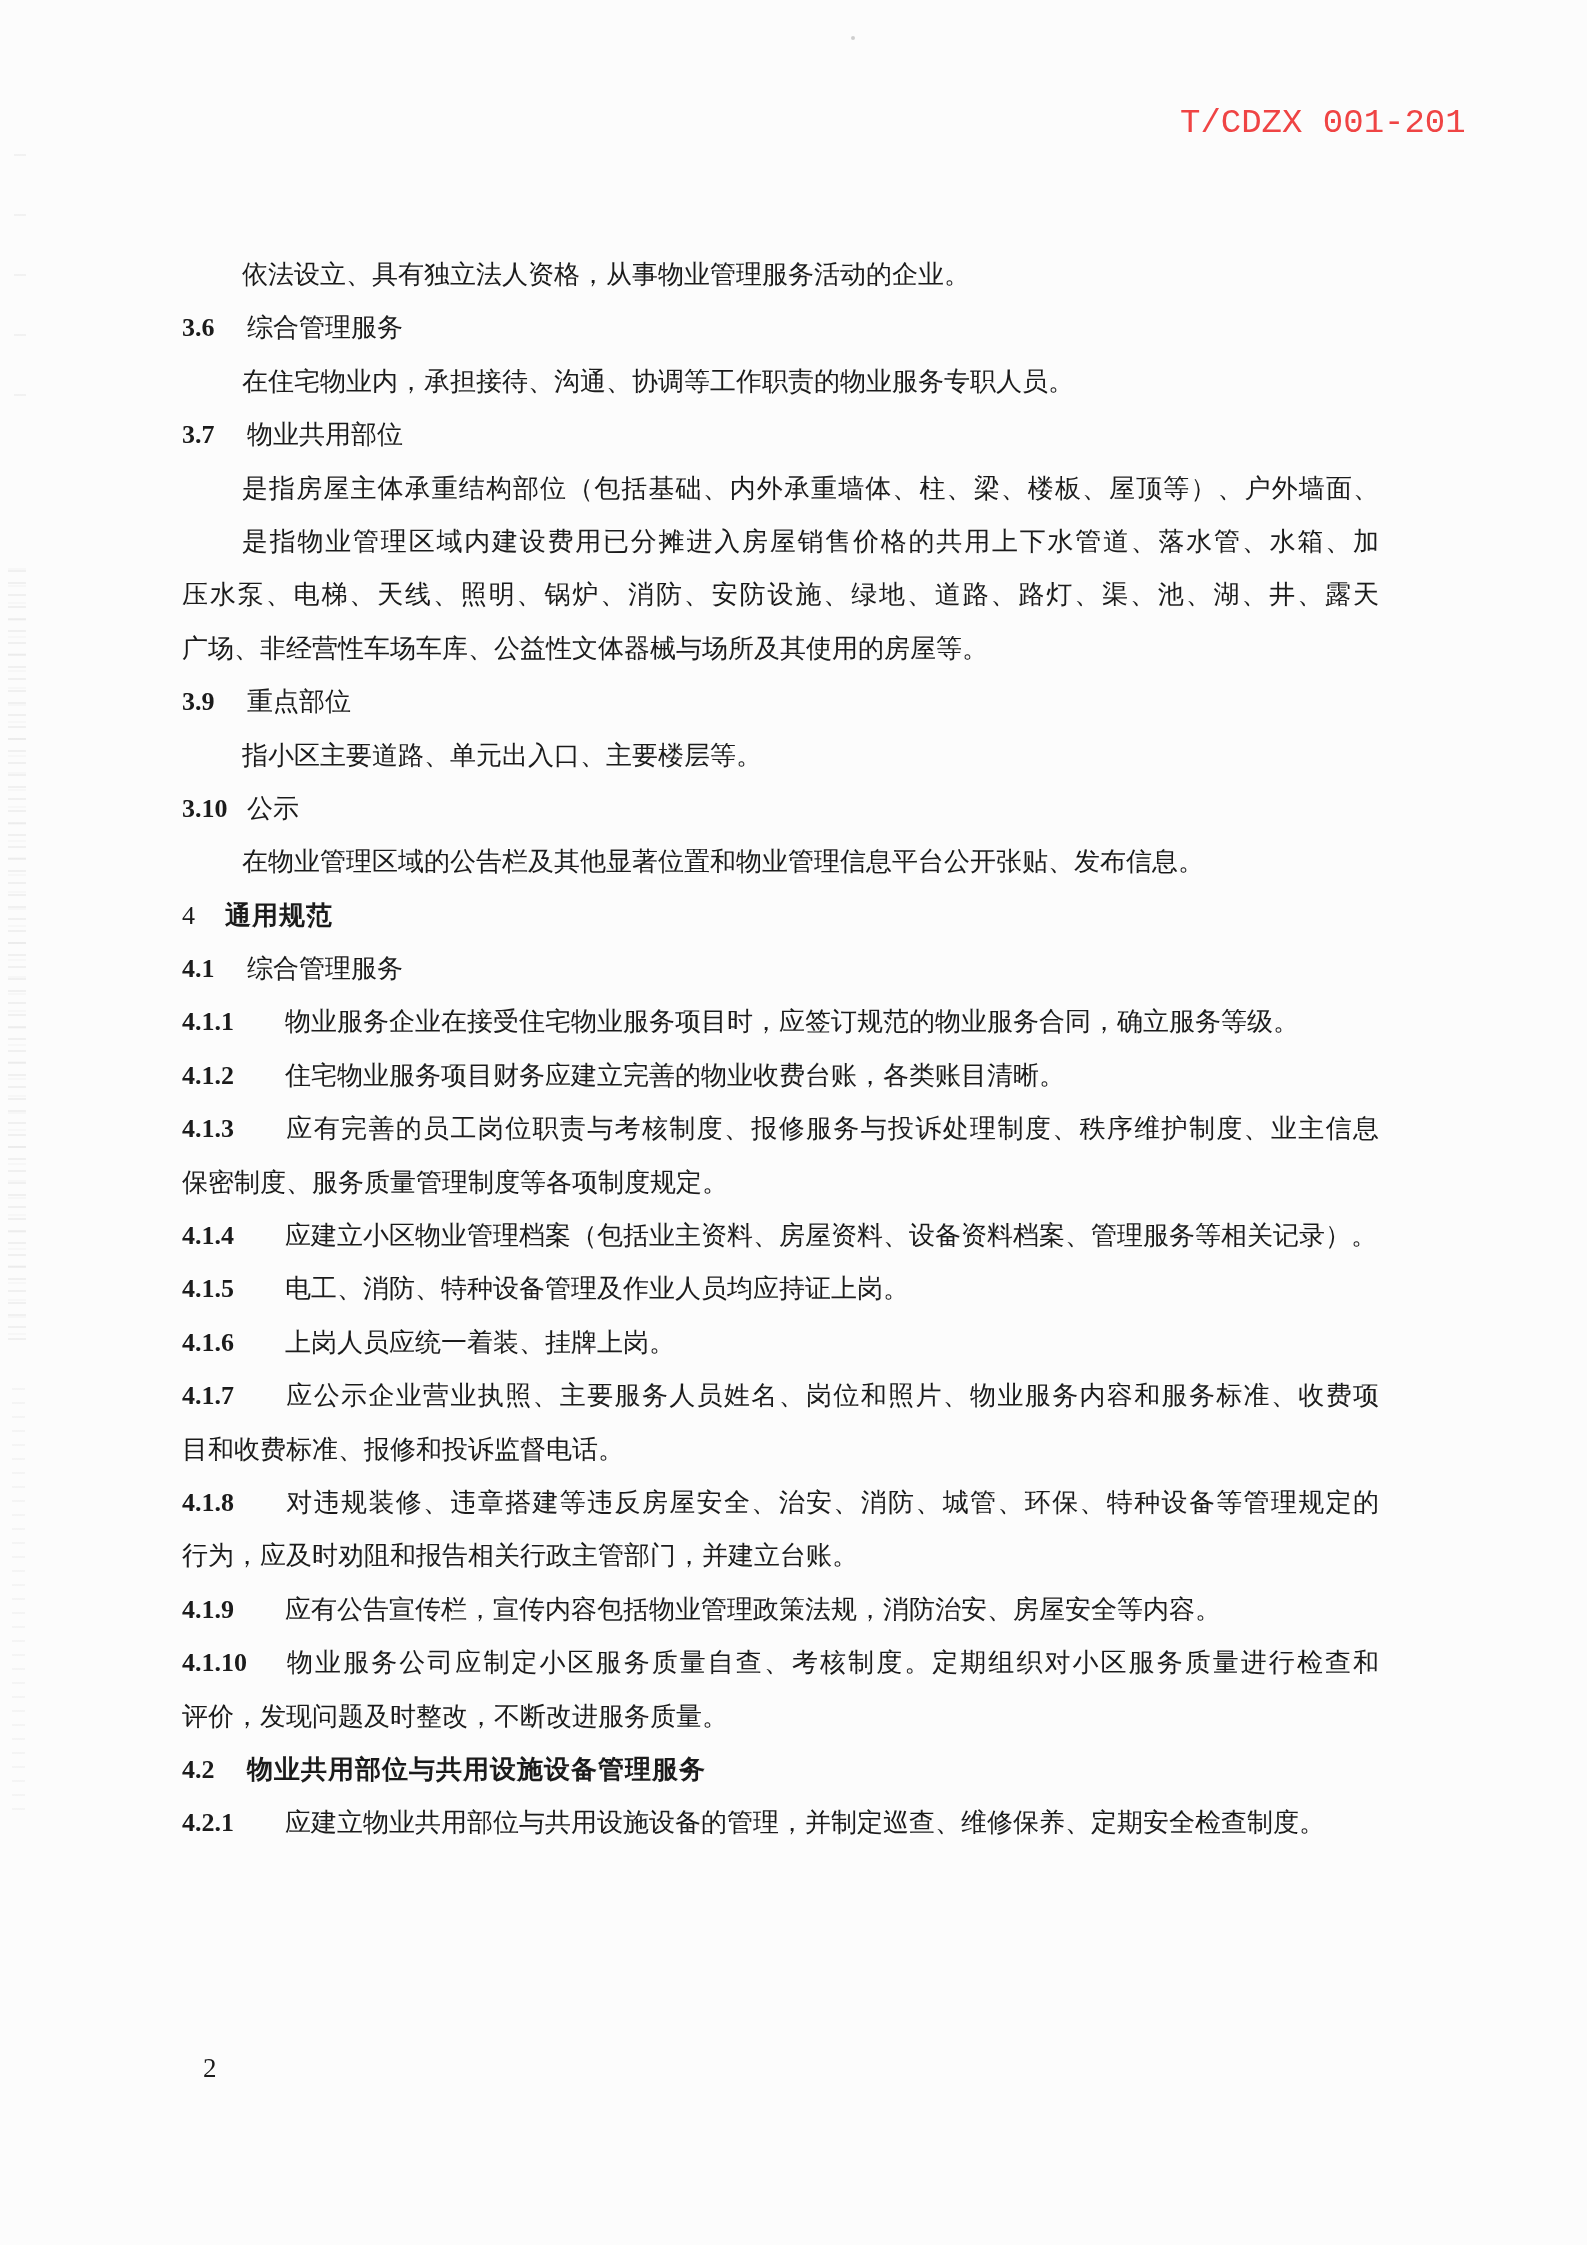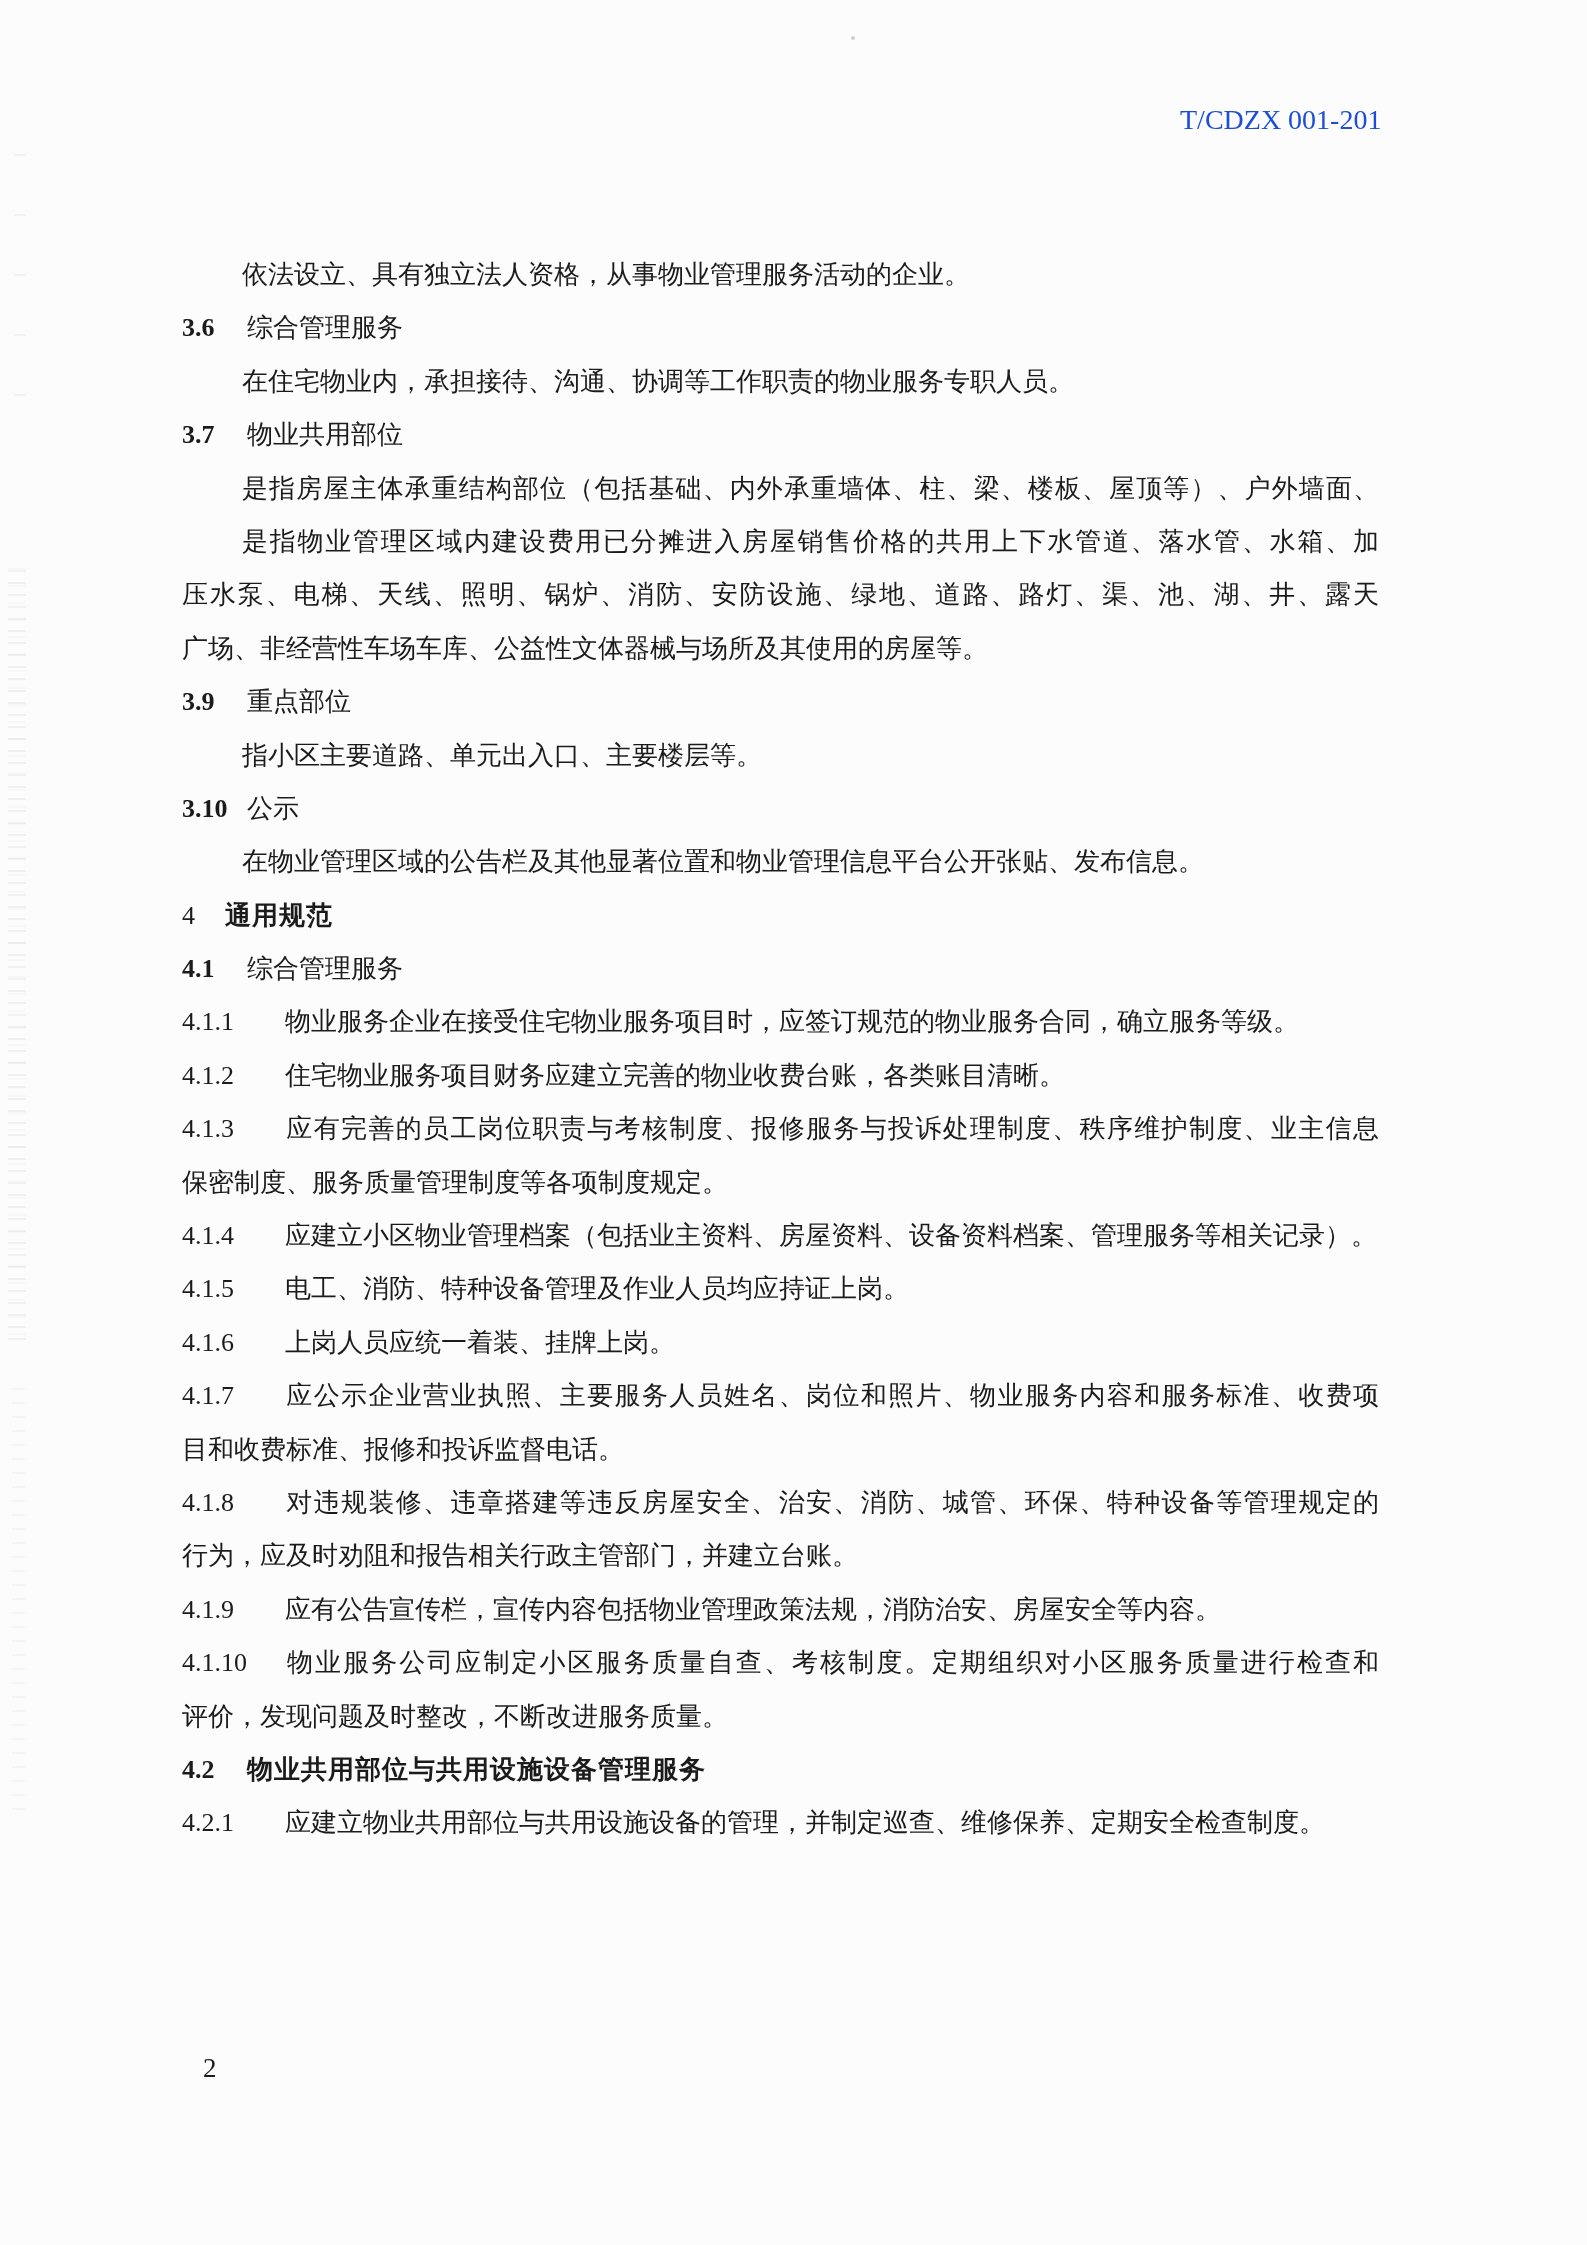--- a/index.html
+++ b/index.html
@@ -9,24 +9,24 @@
     position: relative;
     font-family: "Liberation Serif", "DejaVu Serif", serif;
     color: #1b1b1b;
     overflow: hidden;
   }
   .page { position: absolute; inset: 0; }
 
   .header-code {
     position: absolute;
     left: 1180px; top: 104px;
-    font-family: Liberation Serif, serif;
-    font-size: 28px;
+    font-family: Liberation Mono, monospace;
+    font-size: 34px;
     letter-spacing: 0px;
-    color: #1d4ed8;
+    color: #ef4444;
     white-space: nowrap;
   }
 
   .content {
     position: absolute;
     left: 182px; top: 248px;
     width: 1197px;
   }
   .line {
     height: 53.4px;
@@ -39,21 +39,21 @@
     white-space: normal;
     text-align: justify;
     text-align-last: justify;
   }
   .line.indent { padding-left: 60px; }
 
   .num { display: inline-block; }
   .heading .num      { font-weight: bold; min-width: 65px; }
   .heading-bold .num { font-weight: bold; min-width: 65px; font-family: Liberation Serif, serif; }
   .section .num      { font-weight: normal; min-width: 43px; }
-  .item .num         { font-weight: normal; min-width: 103px; }
+  .item .num         { font-weight: bold; min-width: 103px; }
 
   .section .txt, .heading-bold .txt {
     font-weight: bold;
     font-family: "Liberation Sans", "DejaVu Sans", sans-serif;
     letter-spacing: 1px;
     margin-top: 8px;
   }
 
   .page-number {
     position: absolute;

